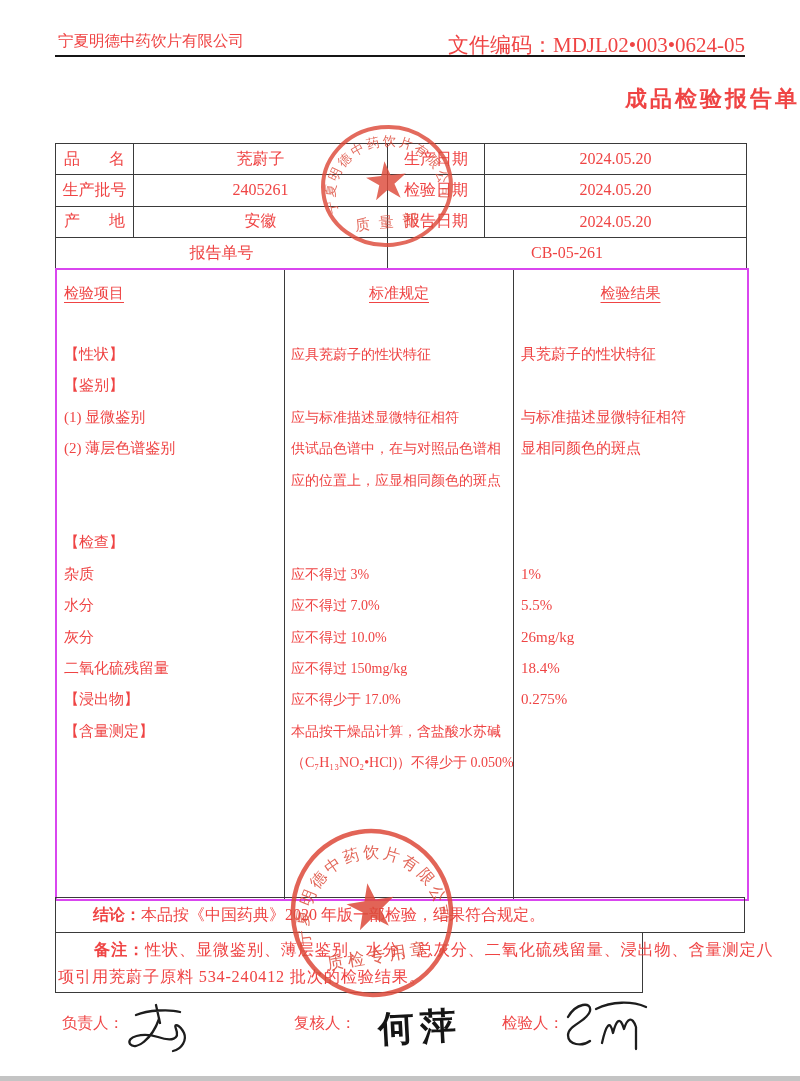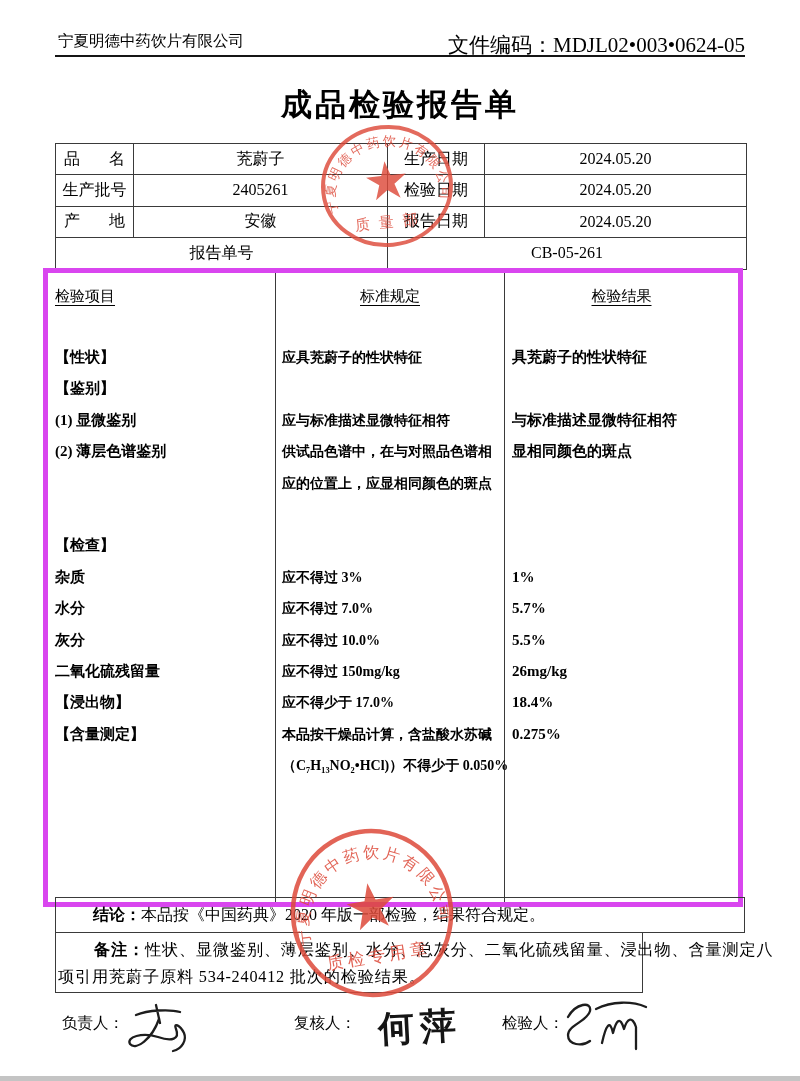--- a/index.html
+++ b/index.html
@@ -1,46 +1,46 @@
 <!DOCTYPE html>
 <html><head>
 <meta charset="utf-8">
 <style>
   html,body{margin:0;padding:0;background:#fff;}
   .page{position:relative;width:800px;height:1081px;background:#ffffff;overflow:hidden;
-        font-family:"Liberation Serif","DejaVu Serif",serif;color:#000000;}
+        font-family:"Liberation Serif","DejaVu Serif",serif;color:#ef4444;}
   
   .hdr-company{position:absolute;left:58px;top:31px;font-size:15.5px;}
   .hdr-code{position:absolute;right:55px;top:31px;font-size:21px;}
   .hdr-rule{position:absolute;left:55px;top:55px;width:690px;height:2px;background:#151515;}
   
-  .title{position:absolute;left:0;top:84px;width:100%;text-align:center;
-         font-size:31px;font-weight:bold;letter-spacing:3px;}
+  .title{position:absolute;left:0;top:84px;width:100%;text-align:right;
+         font-size:22px;font-weight:bold;letter-spacing:3px;}
   
   .info-table{position:absolute;left:55px;top:143px;width:690px;height:125px;
               display:grid;grid-template-columns:78px 254px 97px 1fr;
               grid-template-rows:repeat(4,1fr);border:1px solid #3a3a3a;font-size:16px;}
   .cell{border-right:1px solid #3a3a3a;border-bottom:1px solid #3a3a3a;
         display:flex;align-items:center;padding:0 8px;white-space:nowrap;overflow:hidden;justify-content:center;}
   .cell.no-r{border-right:none;}
   .cell.no-b{border-bottom:none;}
   .spread{display:block;width:62px;text-align:justify;text-align-last:justify;}
   .span2a{grid-column:1 / 3;}
   .span2b{grid-column:3 / 5;}
   
-  .insp-table{position:absolute;left:43px;top:268px;width:690px;height:629px;
+  .insp-table{position:absolute;left:55px;top:268px;width:690px;height:629px;
               display:grid;grid-template-columns:228px 229px 1fr;
-              border:5px solid #d946ef;font-size:15px;}
+              border:2px solid #d946ef;font-size:15px;}
   .insp-col{border-right:1px solid #3a3a3a;display:flex;flex-direction:column;min-width:0;}
   .insp-col.last{border-right:none;}
   .t2-head{height:40px;display:flex;align-items:center;padding-top:6px;box-sizing:border-box;}
   .t2-head.left{justify-content:flex-start;padding-left:7px;}
   .t2-head.center{justify-content:center;}
   .t2-head span{text-decoration:underline;text-underline-offset:4px;text-decoration-thickness:1px;}
-  .t2-body{padding-top:29px;font-weight:bold;}
+  .t2-body{padding-top:29px;}
   .t2-line{height:31.4px;line-height:31.4px;padding-left:7px;white-space:nowrap;}
   .col-std .t2-line{font-size:14px;padding-left:6px;}
   
   .concl-row{position:absolute;left:55px;top:897px;width:690px;height:36px;box-sizing:border-box;
              border:1px solid #3a3a3a;display:flex;align-items:center;padding-left:37px;font-size:16px;}
   .remark-row{position:absolute;left:55px;top:932px;width:588px;height:61px;box-sizing:border-box;
               border:1px solid #3a3a3a;border-top:none;padding:5px 4px 0 2px;
               font-size:16.2px;line-height:27px;letter-spacing:0.8px;}
   .remark-l1{padding-left:36px;white-space:nowrap;}
   .remark-l2{white-space:nowrap;}
@@ -139,21 +139,20 @@
         </div>
       <div class="t2-body">
         <div class="t2-line">具茺蔚子的性状特征</div>
         <div class="t2-line"></div>
         <div class="t2-line">与标准描述显微特征相符</div>
         <div class="t2-line">显相同颜色的斑点</div>
         <div class="t2-line"></div>
         <div class="t2-line"></div>
         <div class="t2-line"></div>
         <div class="t2-line">1%</div>
-        <div class="t2-line">5.7%</div>
         <div class="t2-line">5.5%</div>
         <div class="t2-line">26mg/kg</div>
         <div class="t2-line">18.4%</div>
         <div class="t2-line">0.275%</div>
         <div class="t2-line"></div>
       </div>
     </div>
   </div>
 
   <div class="concl-row">

